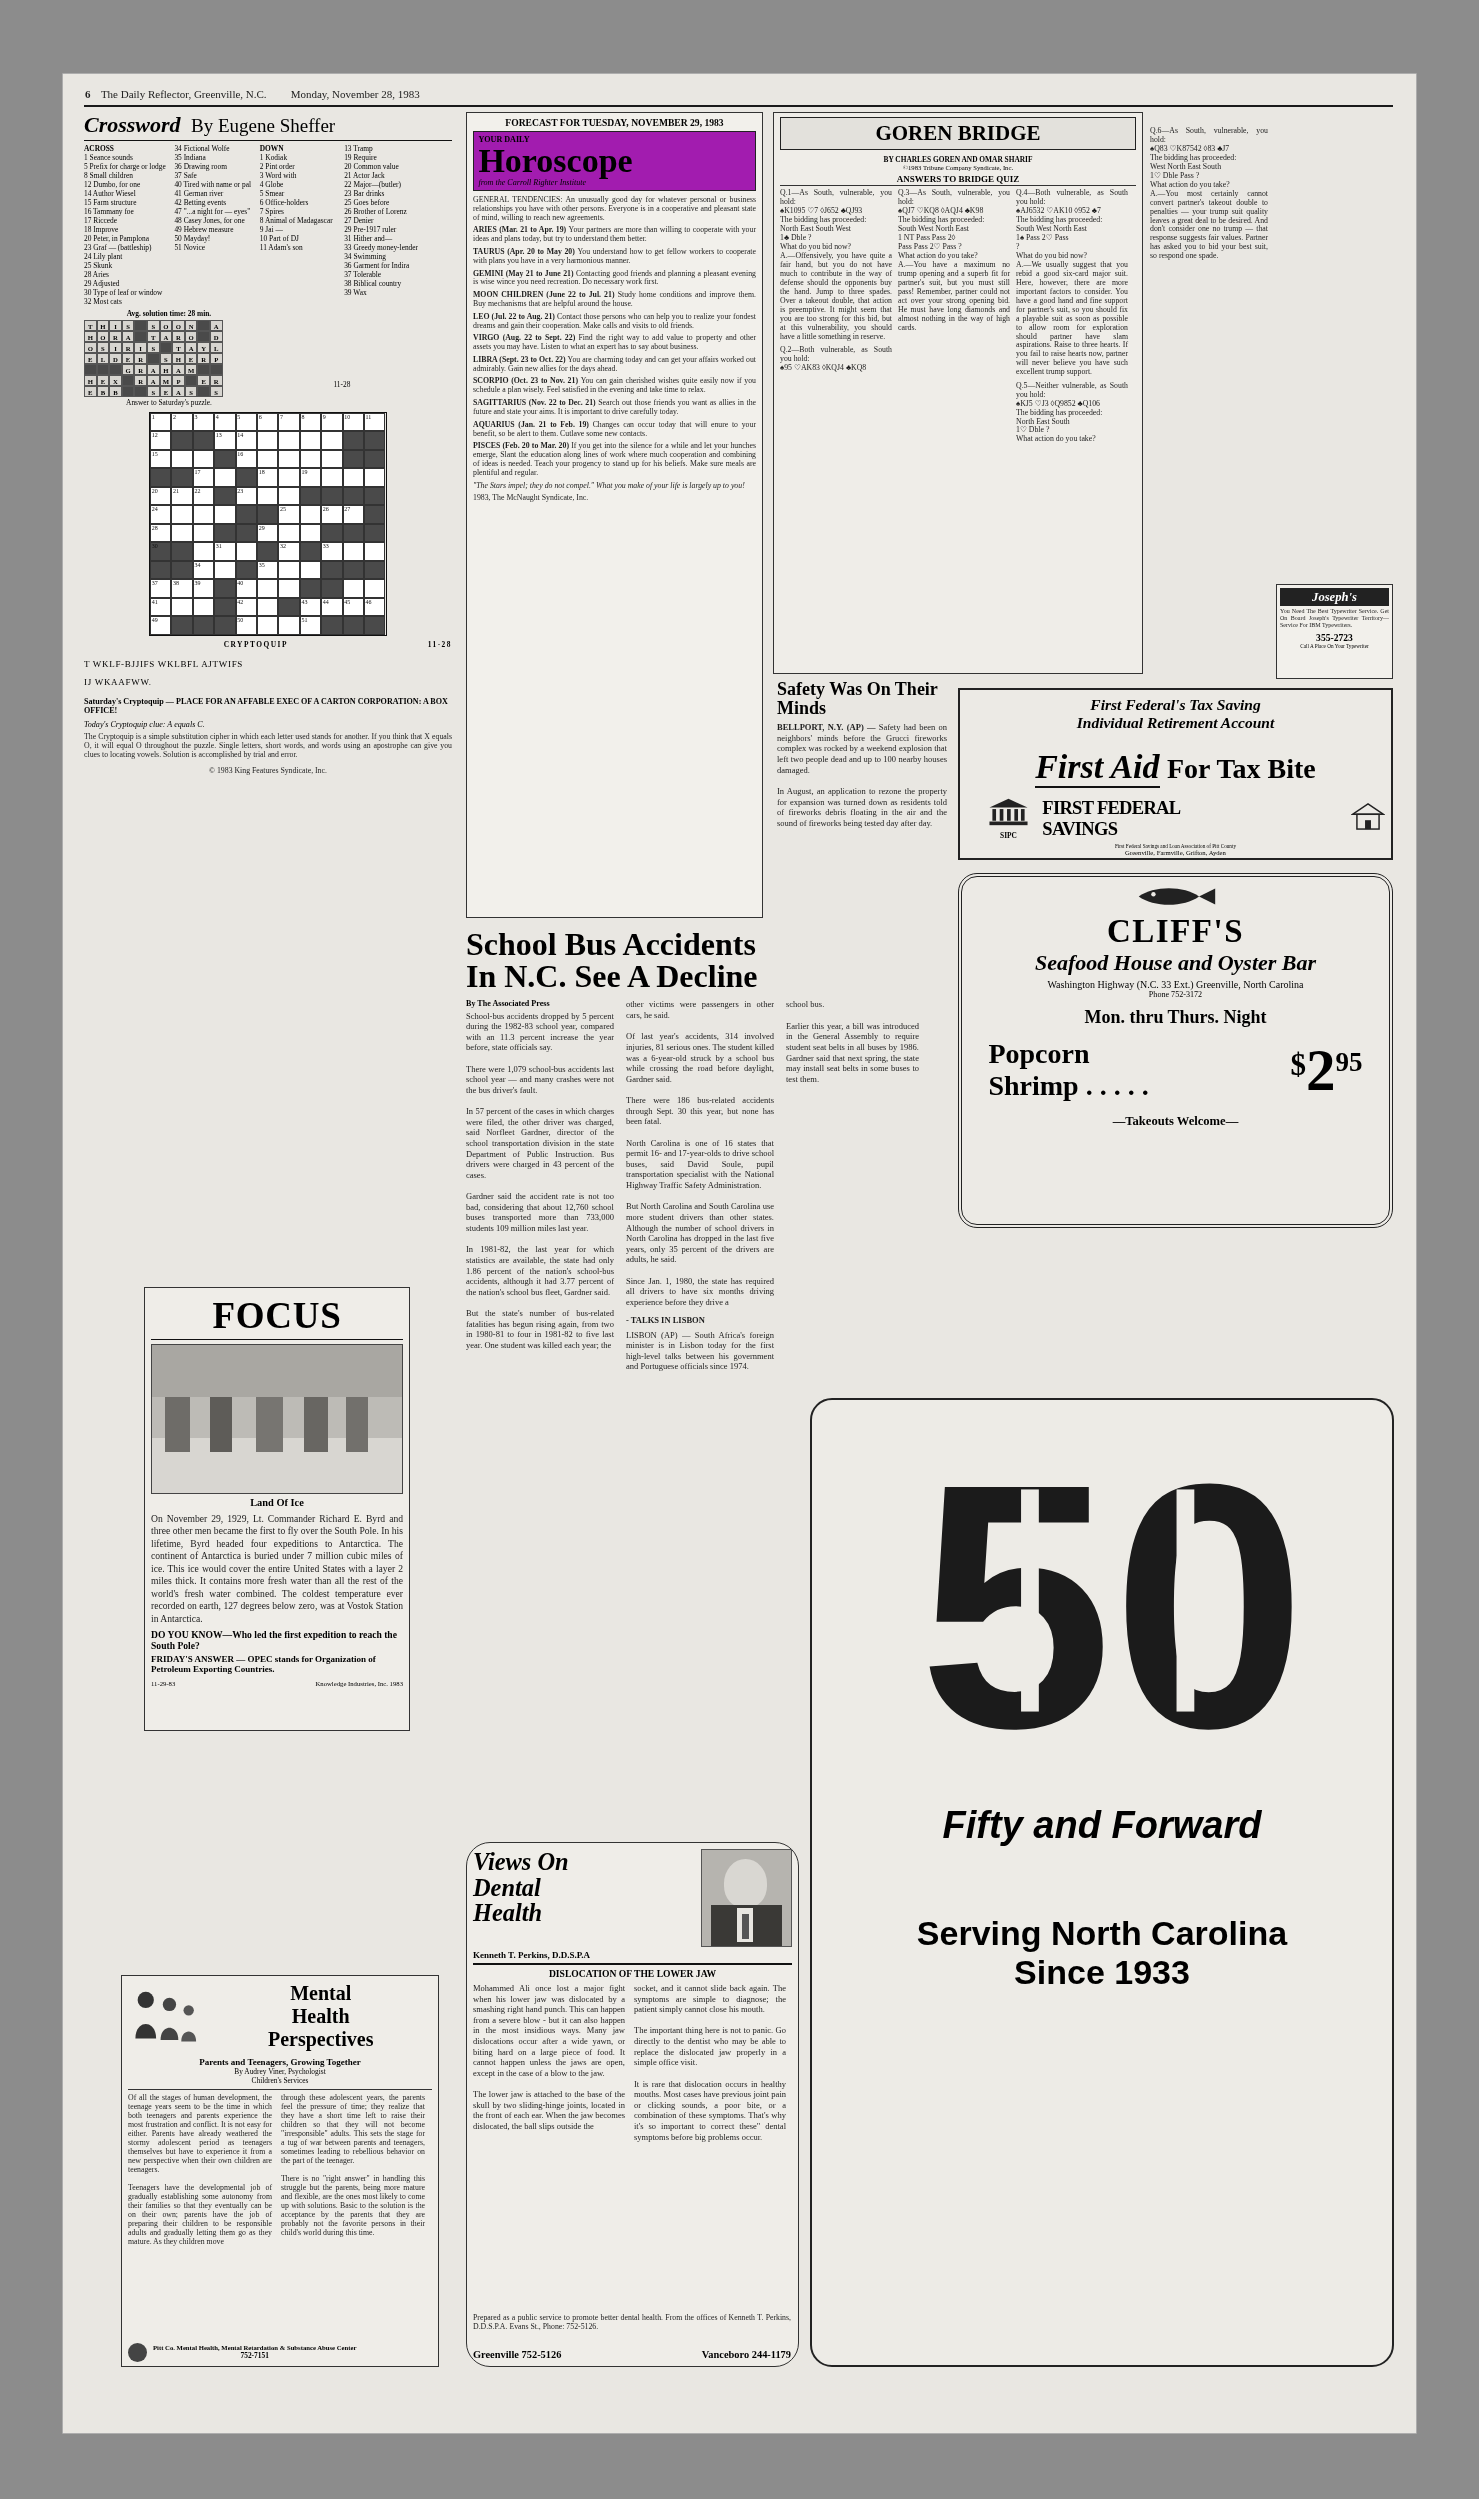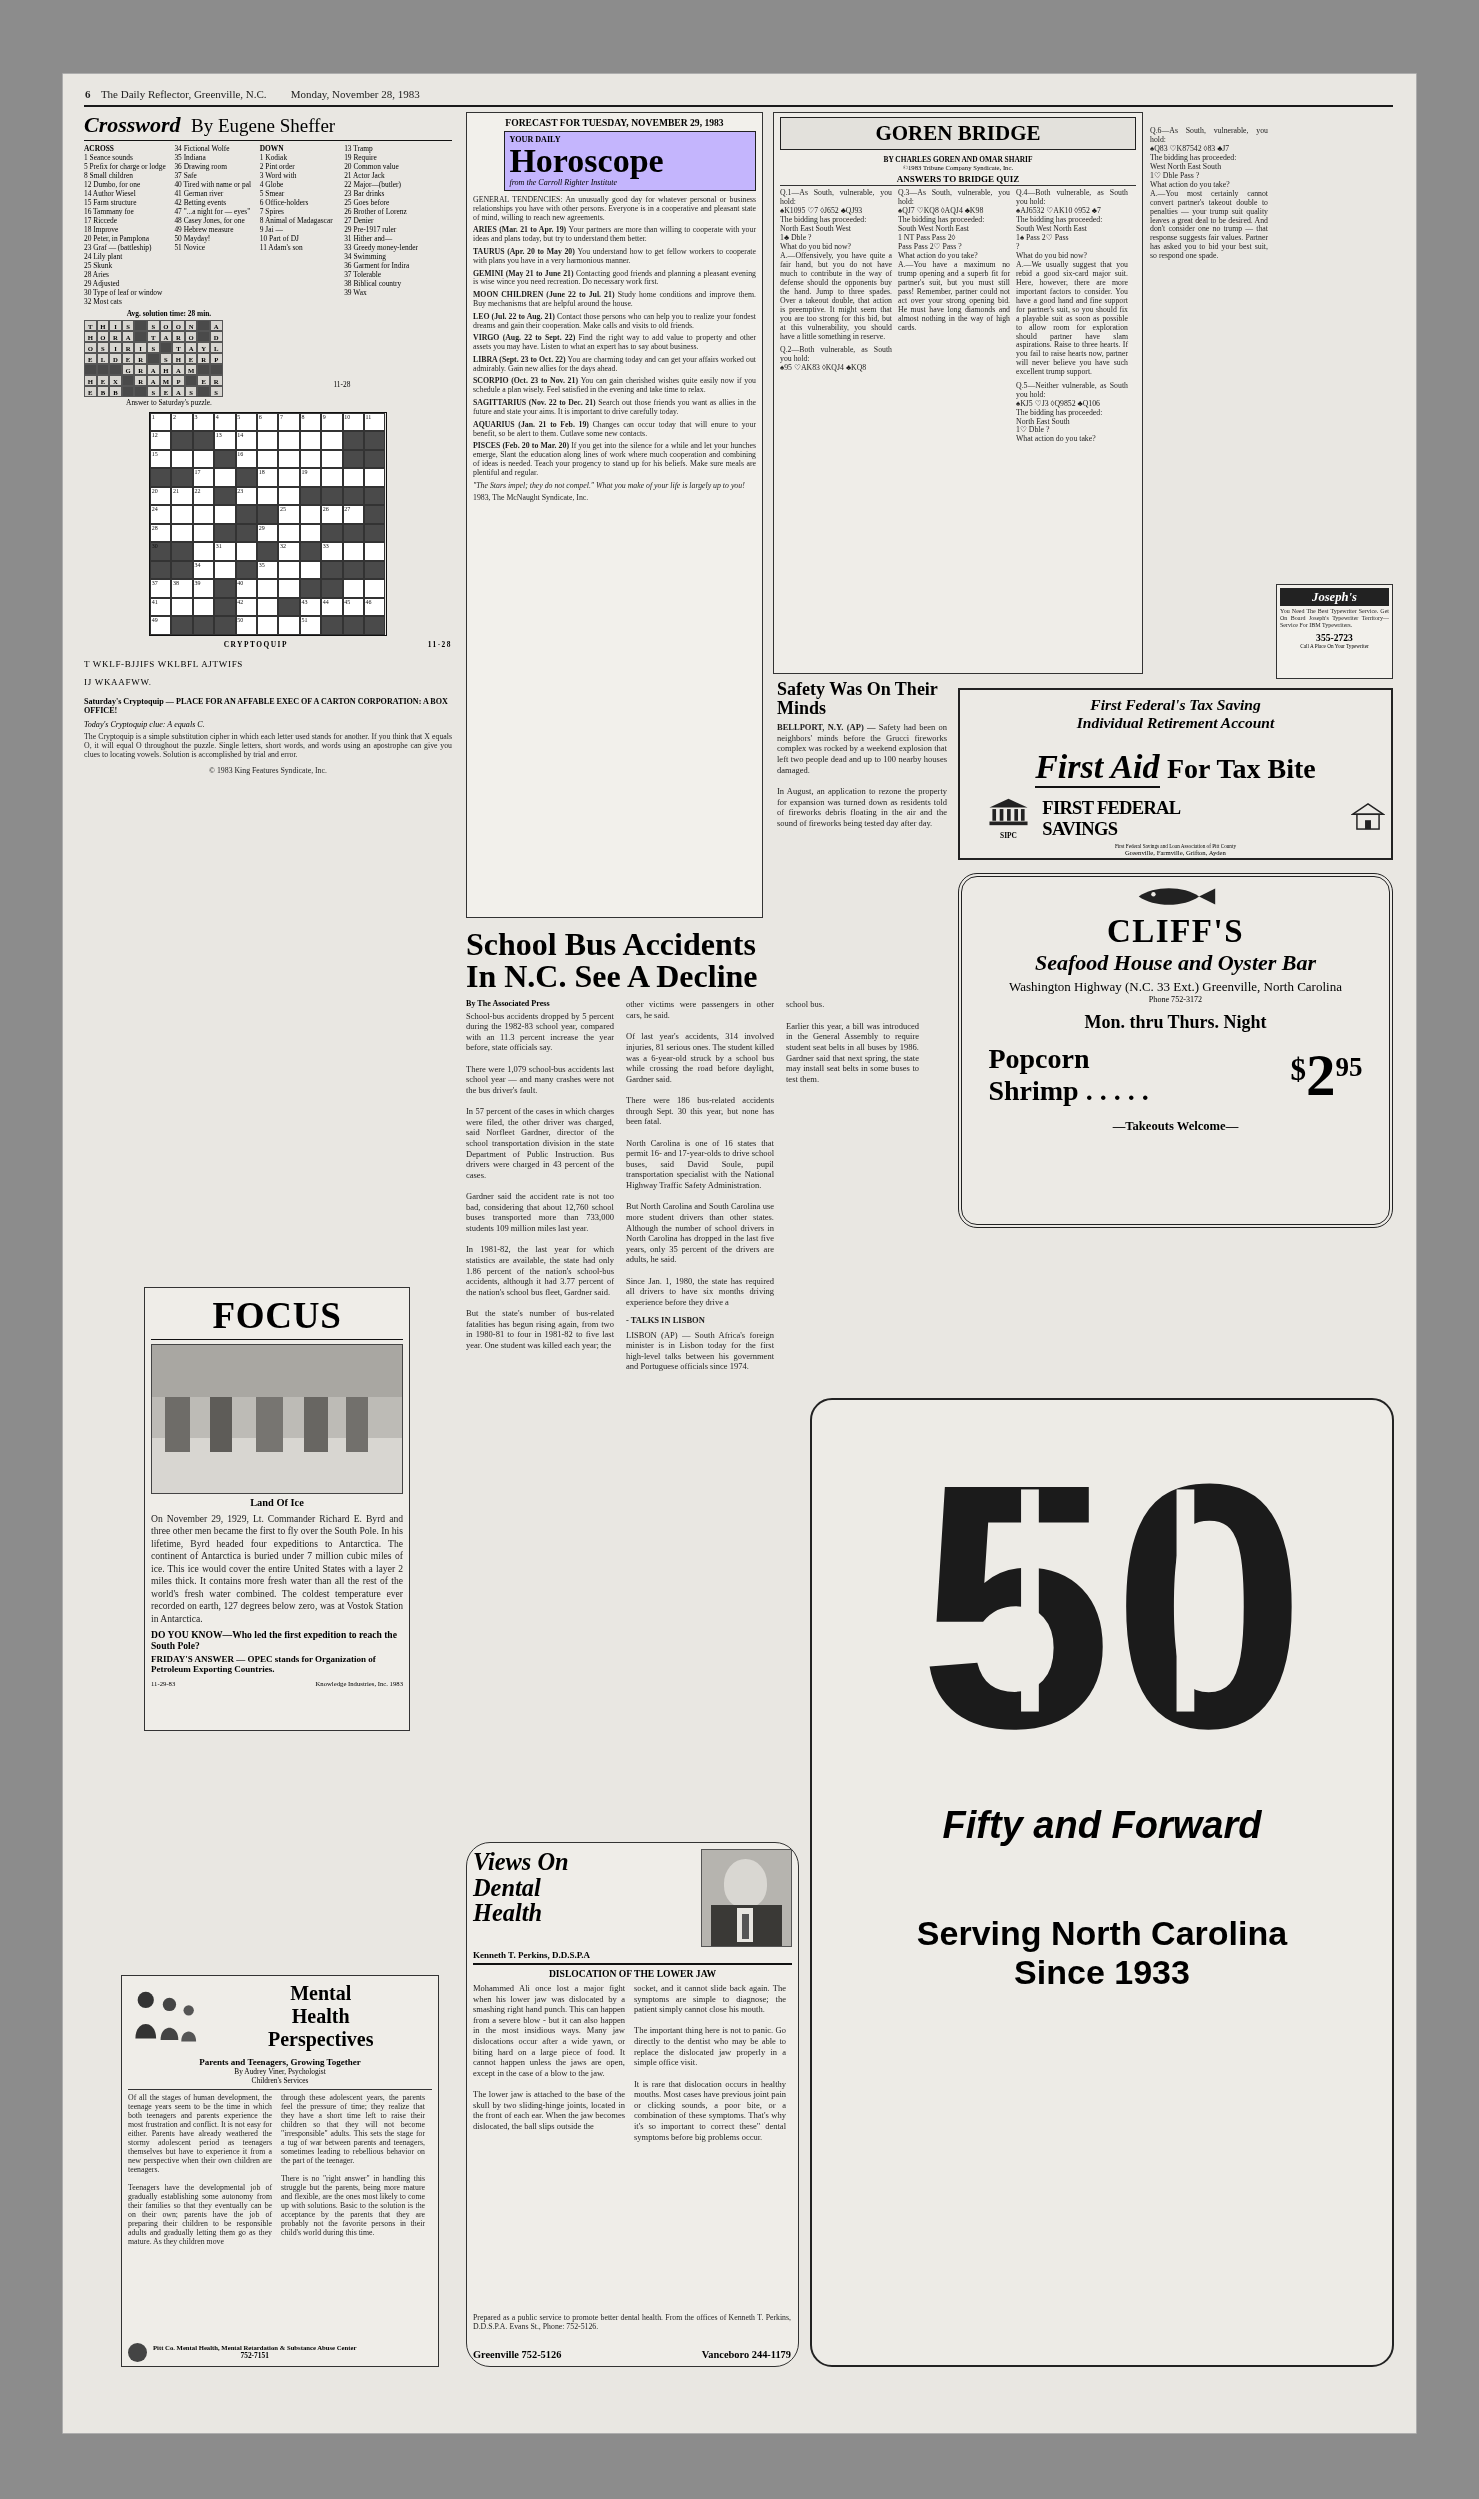--- a/index.html
+++ b/index.html
@@ -448,21 +448,21 @@
     <div style="font-size:9px;letter-spacing:0.7px;margin-top:10.4px;">T  WKLF-BJJIFS  WKLBFL  AJTWIFS</div>
     <div style="font-size:9px;letter-spacing:0.7px;margin-top:7.4px;">IJ  WKAAFWW.</div>
     <div style="font-size:8.1px;font-weight:bold;margin-top:10.4px;">Saturday's Cryptoquip — PLACE FOR AN AFFABLE EXEC OF A CARTON CORPORATION: A BOX OFFICE!</div>
     <div style="font-size:8.1px;font-style:italic;margin-top:4.4px;">Today's Cryptoquip clue: A equals C.</div>
     <div class="tiny" style="margin-top:4.4px;">The Cryptoquip is a simple substitution cipher in which each letter used stands for another. If you think that X equals O, it will equal O throughout the puzzle. Single letters, short words, and words using an apostrophe can give you clues to locating vowels. Solution is accomplished by trial and error.</div>
     <div class="tiny center" style="margin-top:7.4px;">© 1983 King Features Syndicate, Inc.</div>
   </div>
 
   <div class="col bx" style="left:403px;top:38px;width:297px;height:806px;background:#f2f0eb;padding:4.4px 6px;box-sizing:border-box;">
     <div class="bold center" style="font-size:9.6px;">FORECAST FOR TUESDAY, NOVEMBER 29, 1983</div>
-    <div style="border:1.5px solid #222;margin-top:3px;padding:3px 4.4px;background:#c4b5fd;margin-left:31px;">
+    <div style="border:1.5px solid #222;margin-top:3px;padding:3px 4.4px;background:#a21caf;">
       <div style="font-size:8.1px;font-weight:bold;">YOUR DAILY</div>
       <div style="font-size:34px;font-weight:bold;font-family:'Liberation Serif',serif;line-height:1;">Horoscope</div>
       <div style="font-size:8.1px;font-style:italic;">from the Carroll Righter Institute</div>
     </div>
     <div class="tiny" style="margin-top:4.4px;">GENERAL TENDENCIES: An unusually good day for whatever personal or business relationships you have with other persons. Everyone is in a cooperative and pleasant state of mind, willing to reach new agreements.</div>
     <div id="horoscope-signs">
         <div class="tiny" style="margin-top: 3.7px;"><span class="bold">ARIES (Mar. 21 to Apr. 19) </span><span>Your partners are more than willing to cooperate with your ideas and plans today, but try to understand them better.</span></div>
         <div class="tiny" style="margin-top: 3.7px;"><span class="bold">TAURUS (Apr. 20 to May 20) </span><span>You understand how to get fellow workers to cooperate with plans you have in a very harmonious manner.</span></div>
         <div class="tiny" style="margin-top: 3.7px;"><span class="bold">GEMINI (May 21 to June 21) </span><span>Contacting good friends and planning a pleasant evening is wise wince you need recreation. Do necessary work first.</span></div>
         <div class="tiny" style="margin-top: 3.7px;"><span class="bold">MOON CHILDREN (June 22 to Jul. 21) </span><span>Study home conditions and improve them. Buy mechanisms that are helpful around the house.</span></div>
@@ -590,21 +590,21 @@
   <div class="col rope" style="left:895px;top:799px;width:435px;height:355px;background:#eceae5;padding:7.4px;box-sizing:border-box;">
     <div class="center">
       <svg width="89" height="25" viewBox="0 0 120 34">
         <path d="M10 17 C30 2, 72 2, 92 17 C72 32, 30 32, 10 17 Z" fill="#222"></path>
         <polygon points="92,17 114,6 114,28" fill="#222"></polygon>
         <circle cx="30" cy="14" r="3" fill="#eceae5"></circle>
       </svg>
     </div>
     <div class="center bold" style="font-size:33px;font-family:'Liberation Serif',serif;letter-spacing:1.5px;">CLIFF'S</div>
     <div class="center bold ital" style="font-size:22px;font-family:'Liberation Serif',serif;">Seafood House and Oyster Bar</div>
-    <div class="center" style="font-size:13px;margin-top:3px;">Washington Highway (N.C. 33 Ext.) Greenville, North Carolina</div>
+    <div class="center" style="font-size:10px;margin-top:3px;">Washington Highway (N.C. 33 Ext.) Greenville, North Carolina</div>
     <div class="center" style="font-size:8.1px;">Phone 752-3172</div>
     <div class="center bold" style="font-size:18px;margin-top:7.4px;font-family:'Liberation Serif',serif;">Mon. thru Thurs. Night</div>
     <div style="display:flex;align-items:center;justify-content:space-between;margin-top:10.4px;padding:0 19px;">
       <div>
         <div class="bold" style="font-size:28px;font-family:'Liberation Serif',serif;">Popcorn</div>
         <div class="bold" style="font-size:28px;font-family:'Liberation Serif',serif;">Shrimp . . . . .</div>
       </div>
       <div style="display:flex;align-items:flex-start;">
         <span class="bold" style="font-size:31px;">$</span>
         <span class="bold" style="font-size:59px;line-height:0.8;font-family:'Liberation Serif',serif;">2</span>

